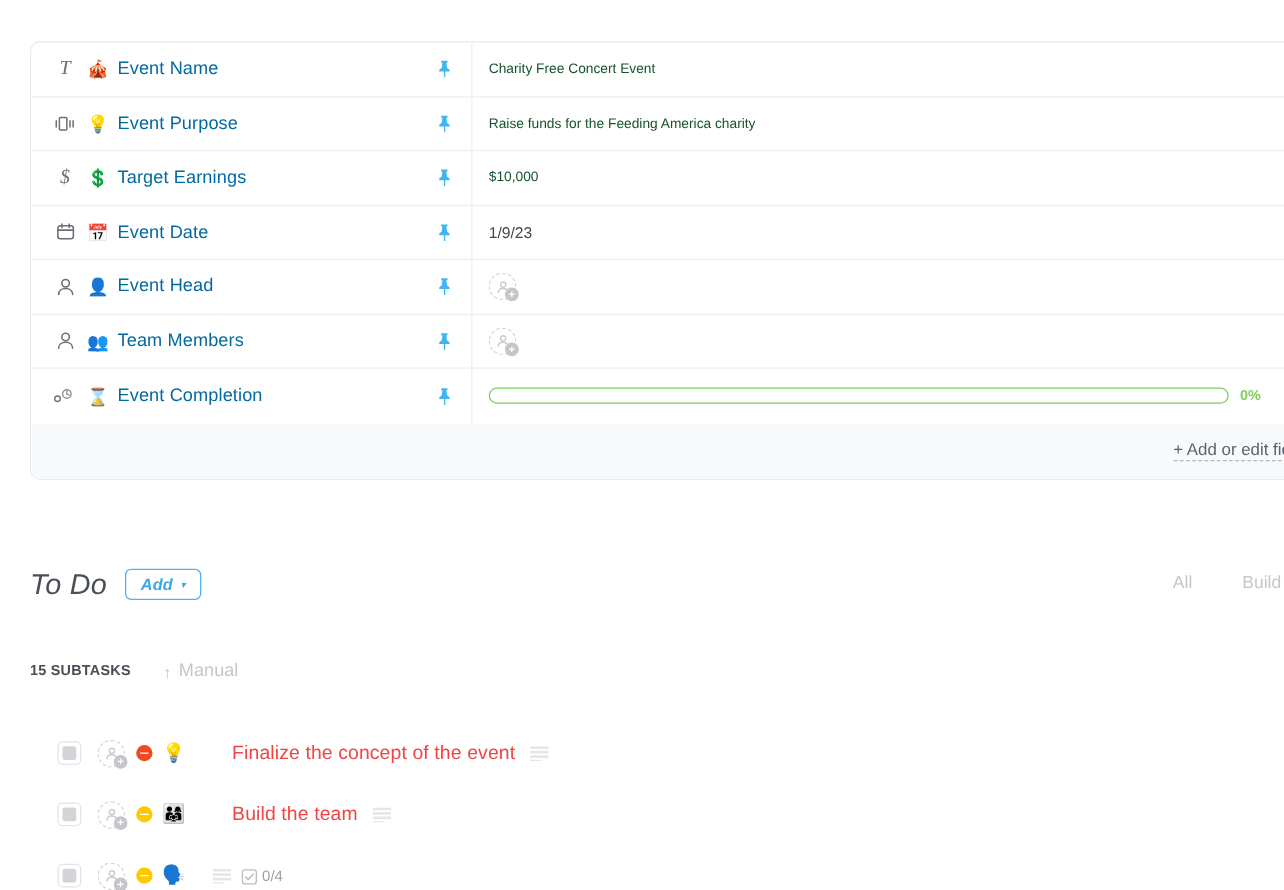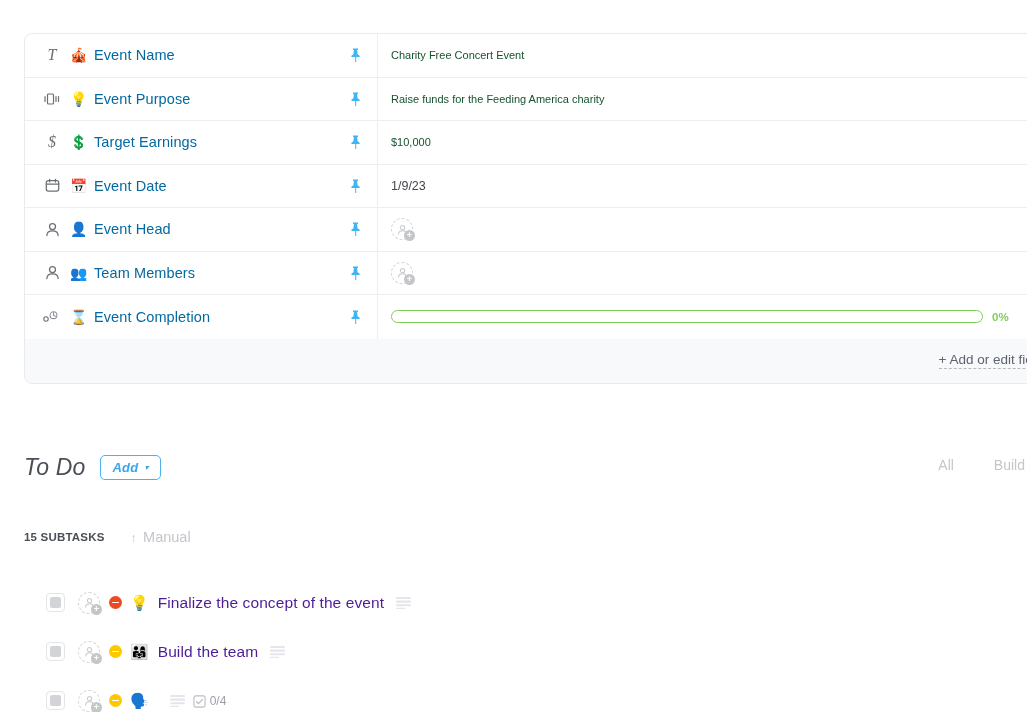--- a/index.html
+++ b/index.html
@@ -263,23 +263,24 @@
     border-radius: 1px;
   }
   .st-emoji {
     font-size: 15px;
     margin-right: 9px;
     line-height: 1;
     flex: none;
   }
   .st-name {
     font-size: 15.5px;
-    color: #4c1d95;
+    color: #ef4444;
     white-space: nowrap;
     letter-spacing: .1px;
+    margin-left: 28px;
   }
   .st-desc-icon {
     margin-left: 12px;
     flex: none;
     display: flex;
     align-items: center;
   }
   .st-checklist {
     margin-left: 8px;
     display: flex;

